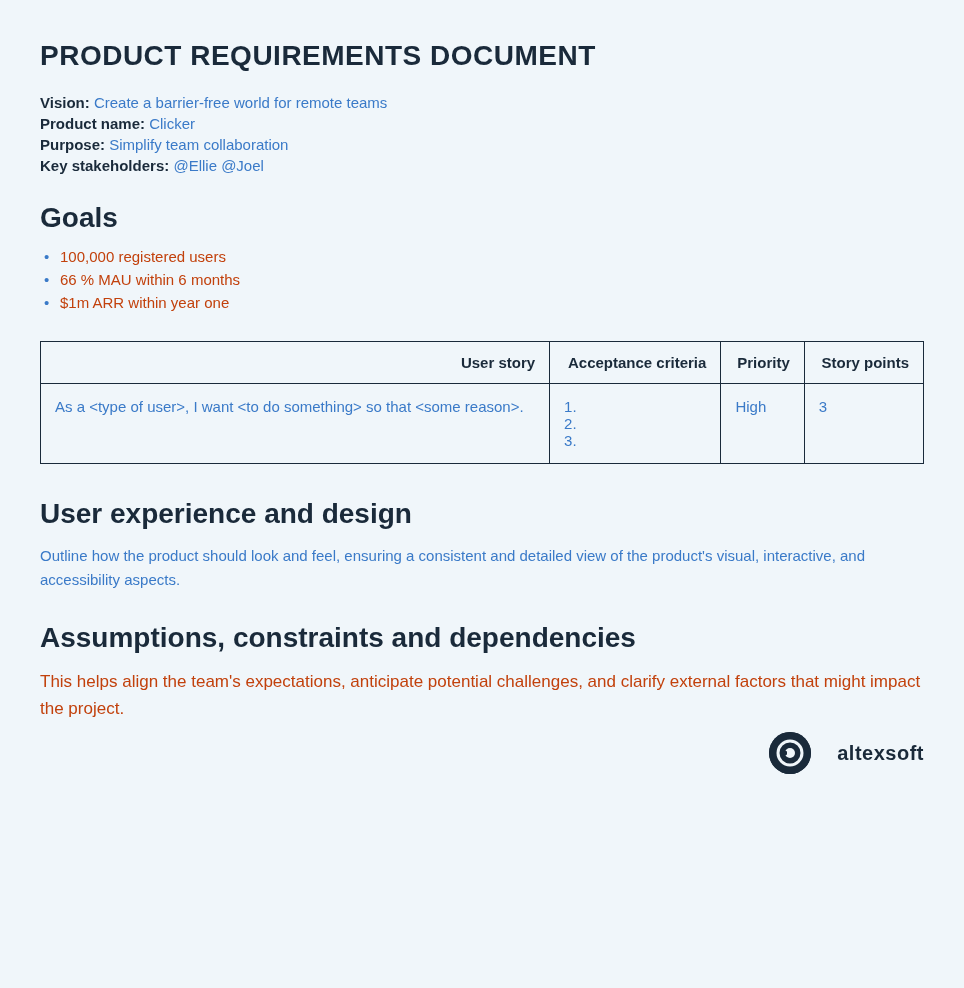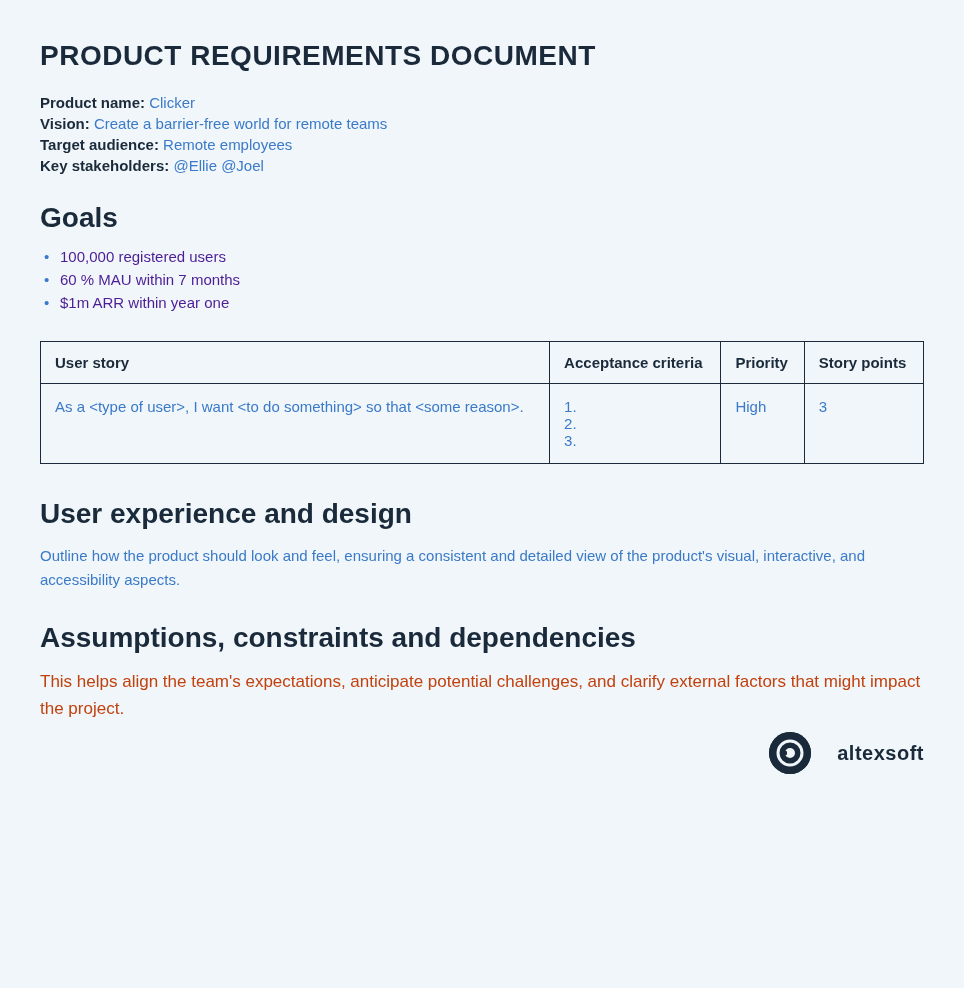--- a/index.html
+++ b/index.html
@@ -57,21 +57,21 @@
       margin-bottom: 30px;
     }
 
     .goals-list {
       list-style: none;
       padding: 0;
     }
 
     .goals-list li {
       font-size: 15px;
-      color: #4c1d95;
+      color: #c2410c;
       margin-bottom: 6px;
       padding-left: 20px;
       position: relative;
     }
 
     .goals-list li::before {
       content: '•';
       position: absolute;
       left: 4px;
       color: #3a7ac8;
@@ -84,21 +84,21 @@
     .req-table {
       width: 100%;
       border-collapse: collapse;
       border: 1.5px solid #1a2a3a;
       font-size: 15px;
     }
 
     .req-table th {
       border: 1.5px solid #1a2a3a;
       padding: 12px 14px;
-      text-align: left;
+      text-align: right;
       font-weight: 600;
       color: #1a2a3a;
       background: #f0f6fa;
       vertical-align: top;
     }
 
     .req-table td {
       border: 1.5px solid #1a2a3a;
       padding: 14px 14px;
       vertical-align: top;
@@ -153,42 +153,42 @@
       letter-spacing: 0.5px;
     }
   </style>
 </head>
 <body>
 
 <h1 class="page-title">PRODUCT REQUIREMENTS DOCUMENT</h1>
 
 <div class="meta-section">
   <div class="meta-row">
+    <span class="meta-label">Vision:</span>
+    <span class="meta-value"> <span>Create a barrier-free world for remote teams</span></span>
+  </div>
+  <div class="meta-row">
     <span class="meta-label">Product name:</span>
     <span class="meta-value"> <span>Clicker</span></span>
   </div>
   <div class="meta-row">
-    <span class="meta-label">Vision:</span>
-    <span class="meta-value"> <span>Create a barrier-free world for remote teams</span></span>
-  </div>
-  <div class="meta-row">
-    <span class="meta-label">Target audience:</span>
-    <span class="meta-value"> <span>Remote employees</span></span>
+    <span class="meta-label">Purpose:</span>
+    <span class="meta-value"> <span>Simplify team collaboration</span></span>
   </div>
   <div class="meta-row">
     <span class="meta-label">Key stakeholders:</span>
     <span class="meta-value"> <span>@Ellie @Joel</span></span>
   </div>
 </div>
 
 <div class="goals-section">
   <h2 class="section-title">Goals</h2>
   <ul class="goals-list">
     <li>100,000 registered users</li>
-    <li>60 % MAU within 7 months</li>
+    <li>66 % MAU within 6 months</li>
     <li>$1m ARR within year one</li>
   </ul>
 </div>
 
 <div class="functional-section">
   <table class="req-table">
     <thead>
       <tr>
         <th>User story</th>
         <th>Acceptance criteria</th>

